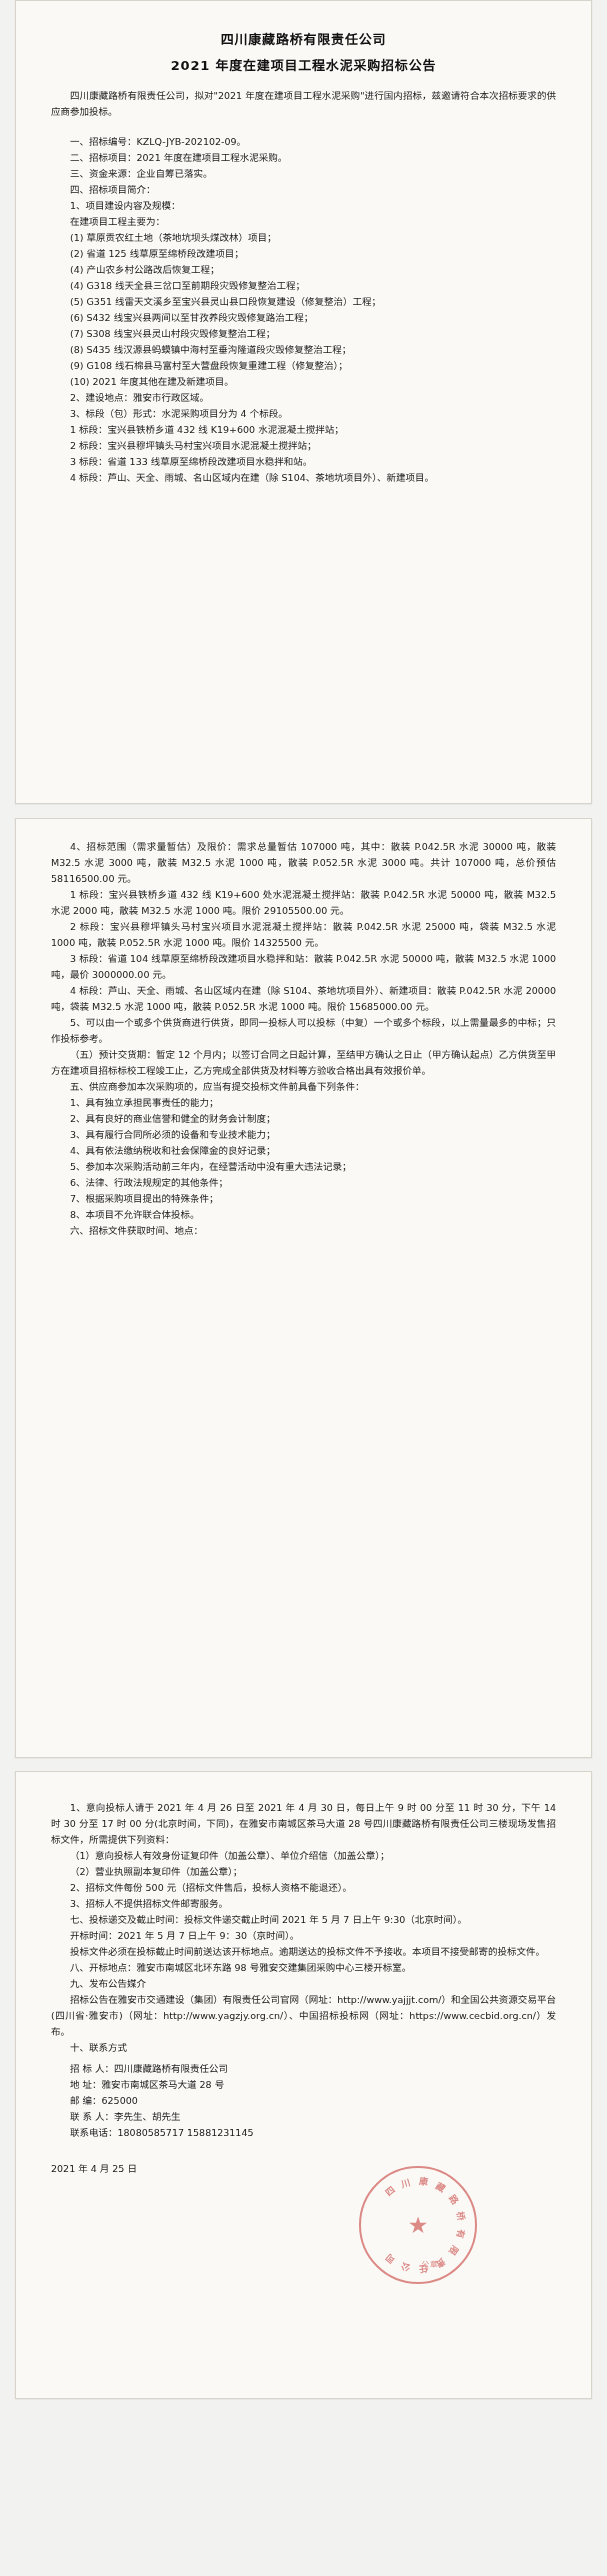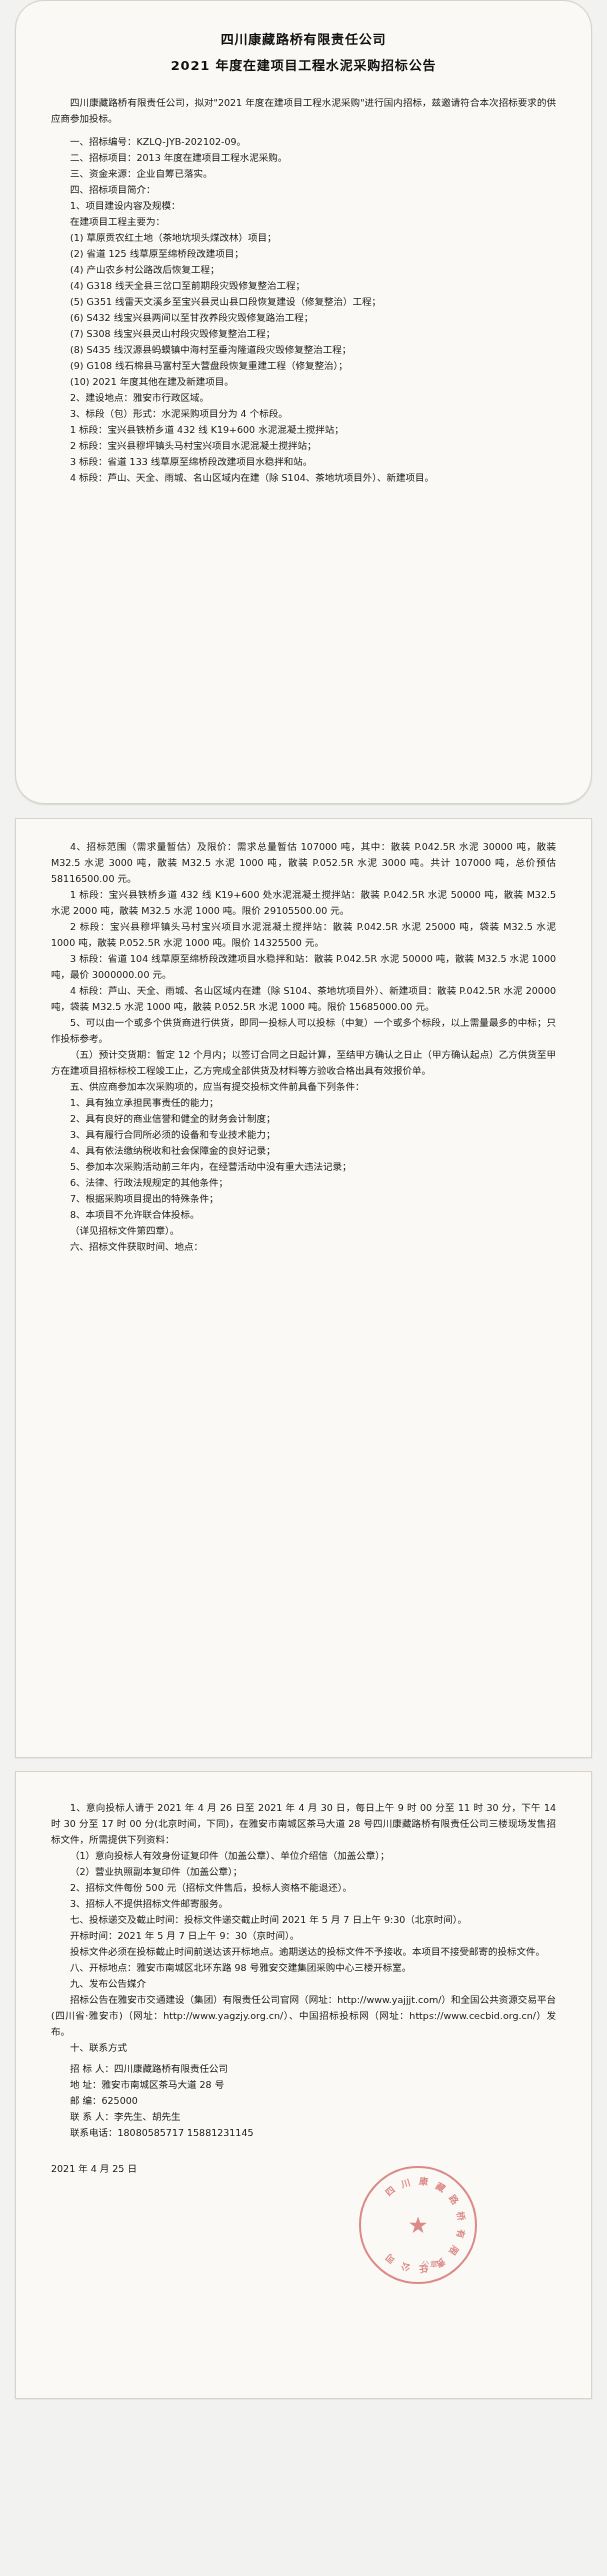--- a/index.html
+++ b/index.html
@@ -15,53 +15,53 @@
   .sheet{
     background:#fbf9f6;
     border:0.8px solid #d8d4cc;
     box-shadow:0 0.8px 1.5px rgba(0,0,0,.12);
     margin:0 auto 13.7px auto;
     width:577px;
     box-sizing:border-box;
     padding:20px 35px 23px 35px;
     position:relative;
   }
-  .sheet.s1{padding-top:26px;height:804px;border-radius:29px;}
+  .sheet.s1{padding-top:26px;height:804px;}
   .sheet.s2{height:940px;}
   .sheet.s3{height:628px;}
 
   .title{
     text-align:center;
     font-weight:bold;
     font-size:13px;
     letter-spacing:0.8px;
     line-height:26px;
     color:#111;
   }
   .title2{
     text-align:center;
     font-weight:bold;
     font-size:13px;
     letter-spacing:0.8px;
     line-height:26px;
     color:#111;
-    margin-bottom:16px;
+    margin-bottom:9px;
   }
   p{
     margin:0;
     font-size:9.5px;
     line-height:16px;
     color:#1a1a1a;
     text-align:justify;
     text-justify:inter-ideograph;
   }
   .ind2{text-indent:19px;}
   .lv1{text-indent:19px;}
   .lv2{text-indent:19px;}
-  .blk{margin-top:7px;}
+  .blk{margin-top:14px;}
   .spacer{height:7.6px;}
   .footer-date{
     text-align:left;
     font-size:9.5px;
     margin-top:20px;
     padding-right:27px;
     color:#1a1a1a;
   }
   .contact-line{
     font-size:9.5px;
@@ -121,21 +121,21 @@
 
 <div class="page">
 
   <div class="sheet s1">
     <div class="title">四川康藏路桥有限责任公司</div>
     <div class="title2">2021 年度在建项目工程水泥采购招标公告</div>
 
     <p class="ind2">四川康藏路桥有限责任公司，拟对"2021 年度在建项目工程水泥采购"进行国内招标，兹邀请符合本次招标要求的供应商参加投标。</p>
 
     <p class="lv1 blk">一、招标编号：KZLQ-JYB-202102-09。</p>
-    <p class="lv1">二、招标项目：2013 年度在建项目工程水泥采购。</p>
+    <p class="lv1">二、招标项目：2021 年度在建项目工程水泥采购。</p>
     <p class="lv1">三、资金来源：企业自筹已落实。</p>
     <p class="lv1">四、招标项目简介：</p>
     <p class="lv2">1、项目建设内容及规模：</p>
     <p class="lv2">在建项目工程主要为：</p>
     <p class="lv2">(1) 草原贡农红土地（茶地坑坝头煤改林）项目；</p>
     <p class="lv2">(2) 省道 125 线草原至绵桥段改建项目；</p>
     <p class="lv2">(4) 产山农乡村公路改后恢复工程；</p>
     <p class="lv2">(4) G318 线天全县三岔口至前期段灾毁修复整治工程；</p>
     <p class="lv2">(5) G351 线雷天文溪乡至宝兴县灵山县口段恢复建设（修复整治）工程；</p>
     <p class="lv2">(6) S432 线宝兴县两间以至甘孜养段灾毁修复路治工程；</p>
@@ -163,21 +163,20 @@
     <p class="lv2">（五）预计交货期：暂定 12 个月内；以签订合同之日起计算，至结甲方确认之日止（甲方确认起点）乙方供货至甲方在建项目招标标校工程竣工止，乙方完成全部供货及材料等方验收合格出具有效报价单。</p>
     <p class="lv1">五、供应商参加本次采购项的，应当有提交投标文件前具备下列条件：</p>
     <p class="lv2">1、具有独立承担民事责任的能力；</p>
     <p class="lv2">2、具有良好的商业信誉和健全的财务会计制度；</p>
     <p class="lv2">3、具有履行合同所必须的设备和专业技术能力；</p>
     <p class="lv2">4、具有依法缴纳税收和社会保障金的良好记录；</p>
     <p class="lv2">5、参加本次采购活动前三年内，在经营活动中没有重大违法记录；</p>
     <p class="lv2">6、法律、行政法规规定的其他条件；</p>
     <p class="lv2">7、根据采购项目提出的特殊条件；</p>
     <p class="lv2">8、本项目不允许联合体投标。</p>
-    <p class="lv2">（详见招标文件第四章）。</p>
     <p class="lv2">六、招标文件获取时间、地点：</p>
     <p class="lv1"></p>
   </div>
 
   <div class="sheet s3">
     <div class="spacer"></div>
     <p class="lv2">1、意向投标人请于 2021 年 4 月 26 日至 2021 年 4 月 30 日，每日上午 9 时 00 分至 11 时 30 分，下午 14 时 30 分至 17 时 00 分(北京时间，下同)，在雅安市南城区茶马大道 28 号四川康藏路桥有限责任公司三楼现场发售招标文件，所需提供下列资料：</p>
     <p class="lv2">（1）意向投标人有效身份证复印件（加盖公章）、单位介绍信（加盖公章）；</p>
     <p class="lv2">（2）营业执照副本复印件（加盖公章）；</p>
     <p class="lv2">2、招标文件每份 500 元（招标文件售后，投标人资格不能退还）。</p>

